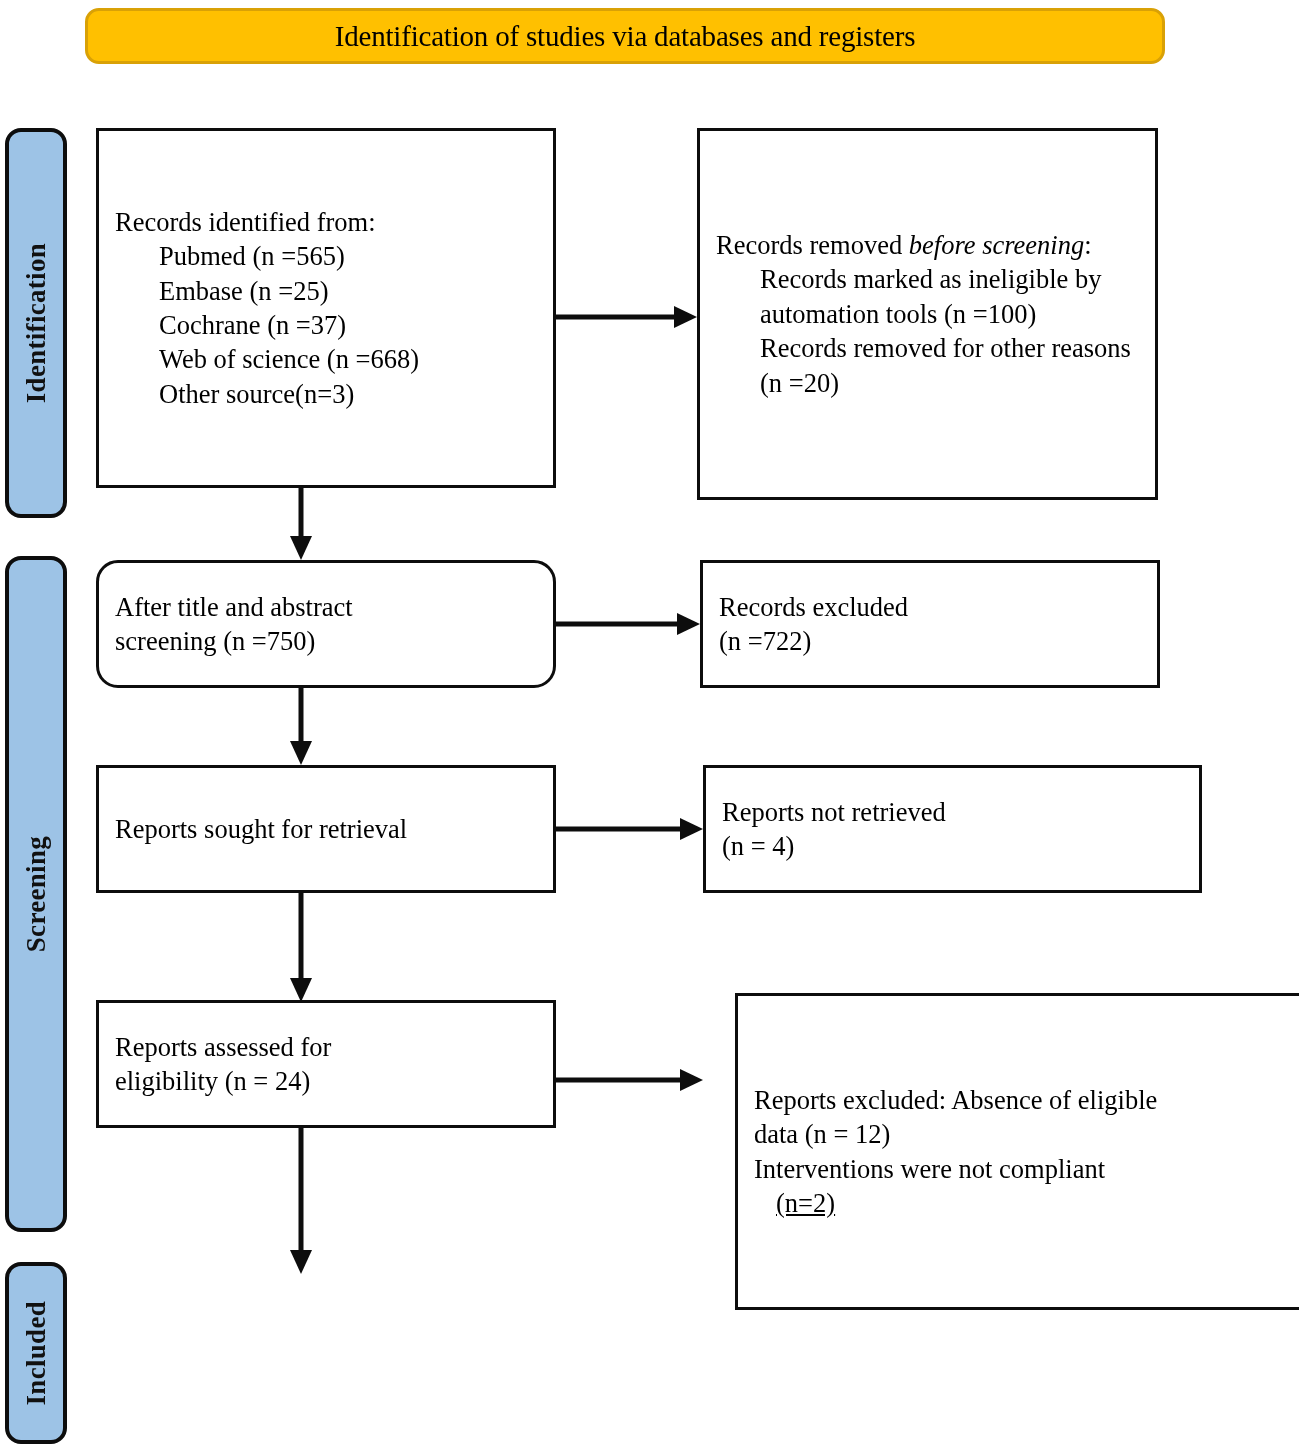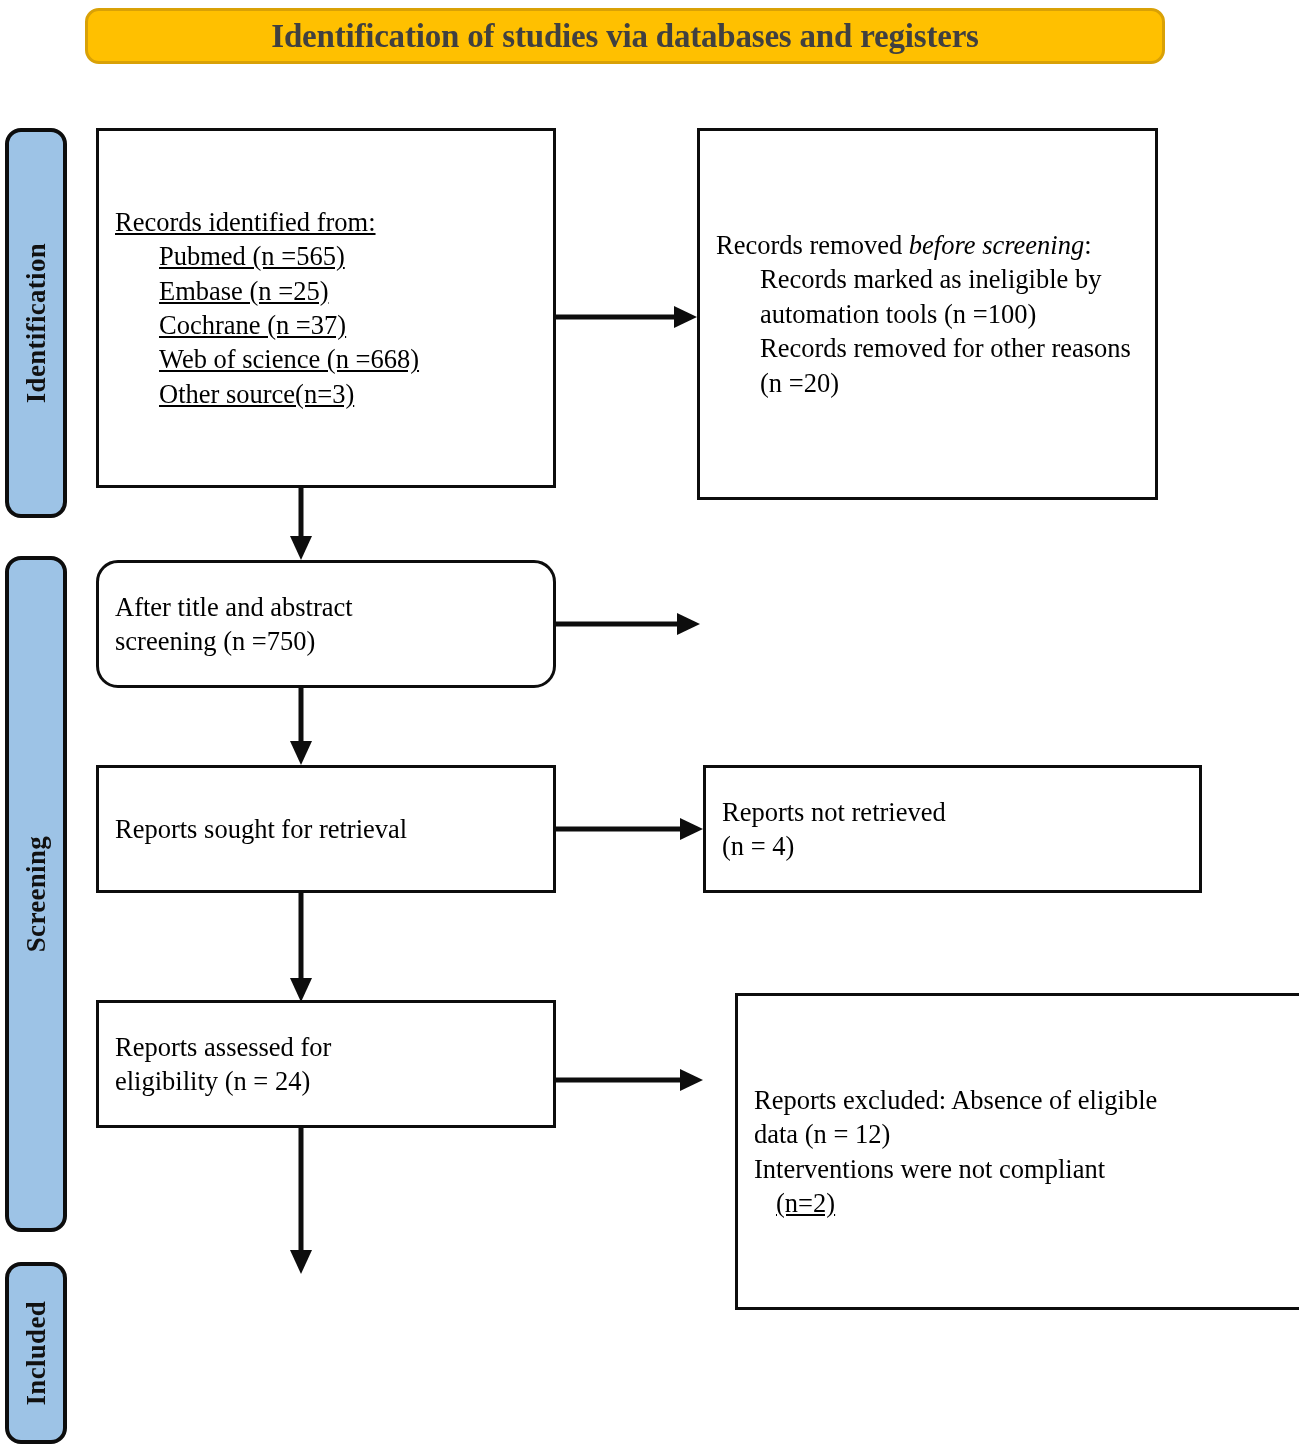--- a/index.html
+++ b/index.html
@@ -27,24 +27,24 @@
     height: 56px;
     background: #FFC000;
     border: 3px solid #D9A106;
     border-radius: 14px;
     box-sizing: border-box;
     display: flex;
     align-items: center;
     justify-content: center;
   }
   .banner-text {
-    font-weight: bold;
-    font-size: 33px;
+    font-weight: normal;
+    font-size: 29px;
     letter-spacing: -0.2px;
-    color: #404040;
+    color: #000000;
     white-space: nowrap;
   }
 
   
   .rail {
     position: absolute;
     left: 5px;
     width: 62px;
     background: #9DC3E6;
     border: 4px solid #0d0d0d;
@@ -93,21 +93,21 @@
   }
   .box p.indent-sm {
     padding-left: 22px;
     text-decoration: underline;
   }
   .ital { font-style: italic; }
 
   .gap-top { margin-top: 12px; }
 
   
-  .box-identified     { left: 96px;  top: 128px;  width: 460px;  height: 360px; text-decoration: underline; }
+  .box-identified     { left: 96px;  top: 128px;  width: 460px;  height: 360px; }
   .box-removed-before { left: 697px; top: 128px;  width: 461px;  height: 372px; }
   .box-after-title    { left: 96px;  top: 560px;  width: 460px;  height: 128px; border-radius: 22px; }
   .box-excluded       { left: 700px; top: 560px;  width: 460px;  height: 128px; }
   .box-sought         { left: 96px;  top: 765px;  width: 460px;  height: 128px; gap: 19px; }
   .box-not-retrieved  { left: 703px; top: 765px;  width: 499px;  height: 128px; }
   .box-assessed       { left: 96px;  top: 1000px; width: 460px;  height: 128px; }
   .box-rep-excluded   { left: 703px; top: 993px;  width: 590px;  height: 317px; margin-left: 32px; }
   .box-included       { left: 96px;  top: 1272px; width: 460px;  height: 170px; }
 
   
@@ -146,20 +146,24 @@
     <p><span>Records removed </span><span class="ital">before screening</span><span>:</span></p>
     <p class="sub-hang">Records marked as ineligible by automation tools (n =100)</p>
     <p class="sub-hang">Records removed for other reasons (n =20)</p>
   </div>
 
   <div class="box box-after-title">
     <p>After title and abstract</p>
     <p>screening (n =750)</p>
   </div>
 
+  <div class="box box-excluded">
+    <p>Records excluded</p>
+    <p>(n =722)</p>
+  </div>
 
   <div class="box box-sought">
     <p>Reports sought for retrieval</p>
   </div>
 
   <div class="box box-not-retrieved">
     <p>Reports not retrieved</p>
     <p>(n = 4)</p>
   </div>
 

